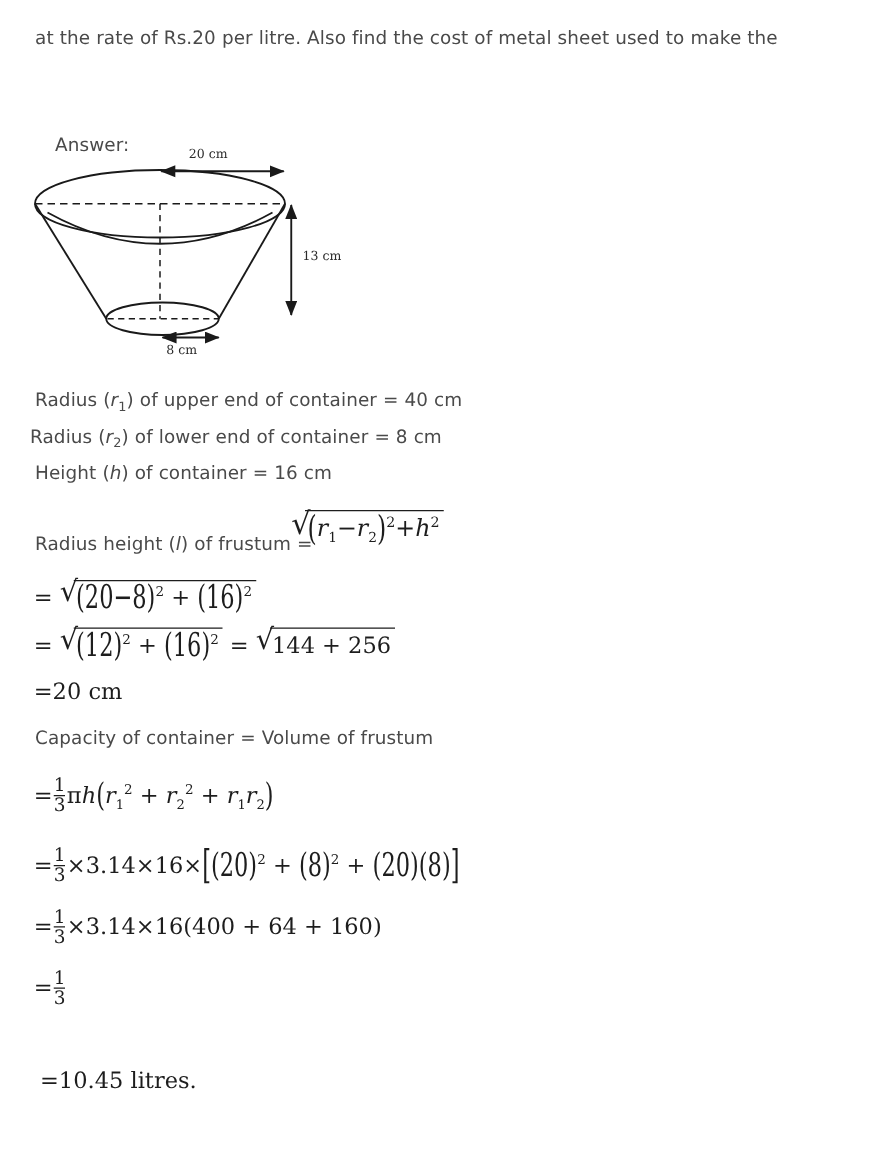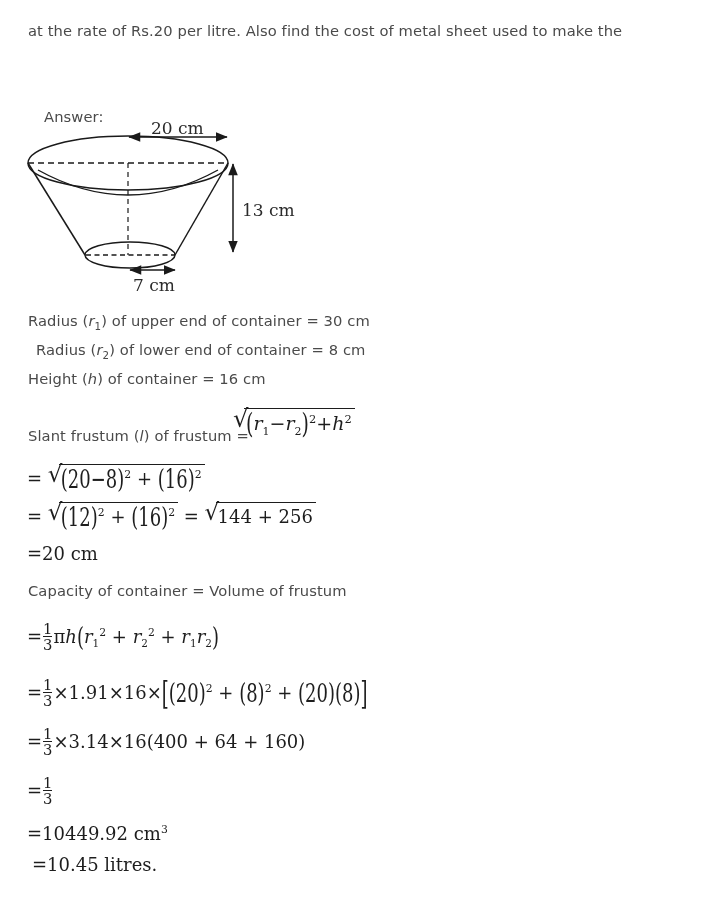--- a/index.html
+++ b/index.html
@@ -118,21 +118,21 @@
     left: 20px;
     top: 112px;
     width: 300px;
     height: 190px;
   }
   .figure svg { display: block; }
 
   .dimlabel {
     position: absolute;
     font-family: "DejaVu Serif", serif;
-    font-size: 17px;
+    font-size: 10px;
     color: #2b2b2b;
     white-space: nowrap;
   }
 </style>
 </head>
 <body>
 
 <div class="page">
 
   <div class="prose" style="left:28px; top:22px;">at the rate of Rs.20 per litre. Also find the cost of metal sheet used to make the</div>
@@ -170,37 +170,37 @@
 
       <line x1="109" y1="25" x2="207" y2="25" stroke="#1a1a1a" stroke-width="1.5" marker-start="url(#at)" marker-end="url(#ah)"></line>
 
       <line x1="213" y1="52" x2="213" y2="140" stroke="#1a1a1a" stroke-width="1.5" marker-start="url(#at)" marker-end="url(#ah)"></line>
 
       <line x1="110" y1="158" x2="155" y2="158" stroke="#1a1a1a" stroke-width="1.5" marker-start="url(#at)" marker-end="url(#ah)"></line>
     </svg>
 
     <div class="dimlabel" style="left:131px; top:6px;">20 cm</div>
     <div class="dimlabel" style="left:222px; top:88px;">13 cm</div>
-    <div class="dimlabel" style="left:113px; top:163px;">7 cm</div>
+    <div class="dimlabel" style="left:113px; top:163px;">8 cm</div>
   </div>
 
   <div class="prose" style="left:28px; top:312px;">
-    <span>Radius (</span><span class="ital">r</span><span class="sub">1</span><span>) of upper end of container  =  30 cm</span>
-  </div>
-
-  <div class="prose" style="left:36px; top:341px;">
+    <span>Radius (</span><span class="ital">r</span><span class="sub">1</span><span>) of upper end of container  =  40 cm</span>
+  </div>
+
+  <div class="prose" style="left:24px; top:341px;">
     <span>Radius (</span><span class="ital">r</span><span class="sub">2</span><span>) of lower end of container  =  8 cm</span>
   </div>
 
   <div class="prose" style="left:28px; top:370px;">
     <span>Height (</span><span class="ital">h</span><span>) of container  =  16 cm</span>
   </div>
 
   <div class="prose" style="left:28px; top:427px;">
-    <span>Slant frustum (</span><span class="ital">l</span><span>) of frustum  = </span>
+    <span>Radius height (</span><span class="ital">l</span><span>) of frustum  = </span>
   </div>
 
   <div class="math" style="left:233px; top:408px; font-size:19px;">
     <span class="sqrt">
       <span class="radsign">√</span>
       <span class="radicand"><span class="bigpar">(</span><span class="v">r</span><sub>1</sub><span>−</span><span class="v">r</span><sub>2</sub><span class="bigpar">)</span><sup>2</sup><span>+</span><span class="v">h</span><sup>2</sup></span>
     </span>
   </div>
 
   <div class="math" style="left:27px; top:464px;">
@@ -228,33 +228,30 @@
     <span>=</span><span>20</span>&nbsp;<span>cm</span>
   </div>
 
   <div class="prose" style="left:28px; top:582px;">Capacity of container  =  Volume of frustum</div>
 
   <div class="math" style="left:27px; top:622px;">
     <span>=</span><span class="frac"><span class="num">1</span><span class="den">3</span></span><span>π</span><span class="v">h</span><span class="bigpar">(</span><span class="v">r</span><sub>1</sub><sup>2</sup> <span>+</span> <span class="v">r</span><sub>2</sub><sup>2</sup> <span>+</span> <span class="v">r</span><sub>1</sub><span class="v">r</span><sub>2</sub><span class="bigpar">)</span>
   </div>
 
   <div class="math" style="left:27px; top:678px;">
-    <span>=</span><span class="frac"><span class="num">1</span><span class="den">3</span></span><span>×1.91×16×</span><span class="bigbr">[</span><span class="bigpar">(20)</span><sup>2</sup> <span>+</span> <span class="bigpar">(8)</span><sup>2</sup> <span>+</span> <span class="bigpar">(20)(8)</span><span class="bigbr">]</span>
+    <span>=</span><span class="frac"><span class="num">1</span><span class="den">3</span></span><span>×3.14×16×</span><span class="bigbr">[</span><span class="bigpar">(20)</span><sup>2</sup> <span>+</span> <span class="bigpar">(8)</span><sup>2</sup> <span>+</span> <span class="bigpar">(20)(8)</span><span class="bigbr">]</span>
   </div>
 
   <div class="math" style="left:27px; top:727px;">
     <span>=</span><span class="frac"><span class="num">1</span><span class="den">3</span></span><span>×3.14×16(400 + 64 + 160)</span>
   </div>
 
   <div class="math" style="left:27px; top:776px;">
     <span>=</span><span class="frac"><span class="num">1</span><span class="den">3</span></span>
   </div>
 
-  <div class="math" style="left:27px; top:823px;">
-    <span>=</span><span>10449.92</span>&nbsp;<span>cm</span><sup>3</sup>
-  </div>
 
   <div class="math" style="left:32px; top:854px;">
     <span>=</span><span>10.45</span>&nbsp;<span>litres.</span>
   </div>
 
 
 </div>
 
 </body></html>

